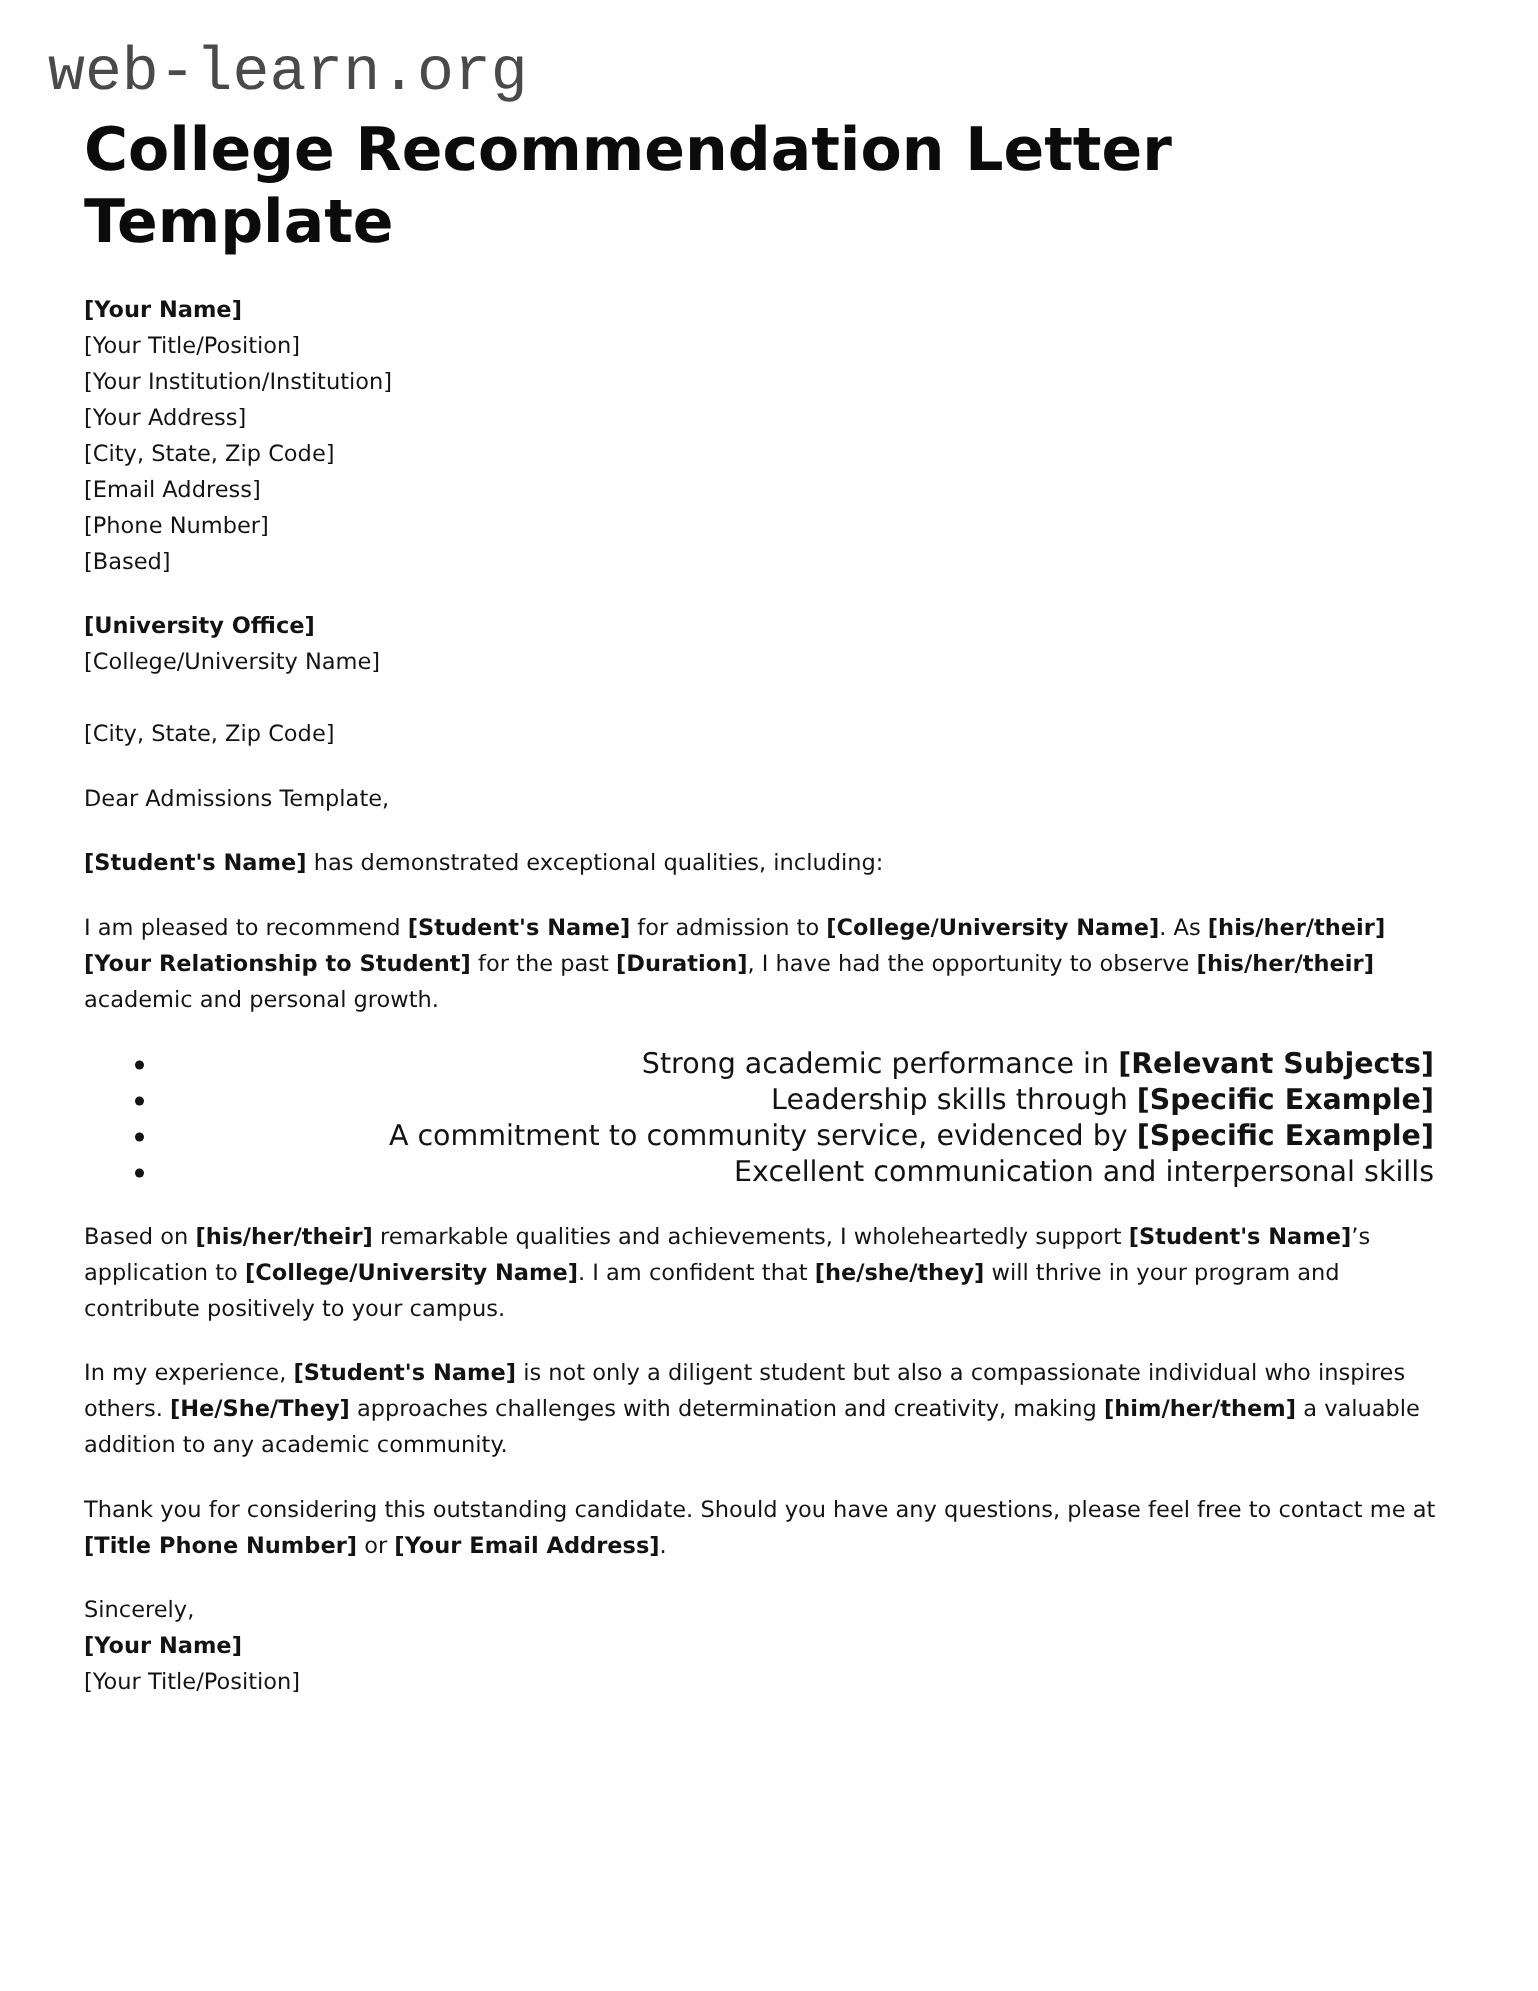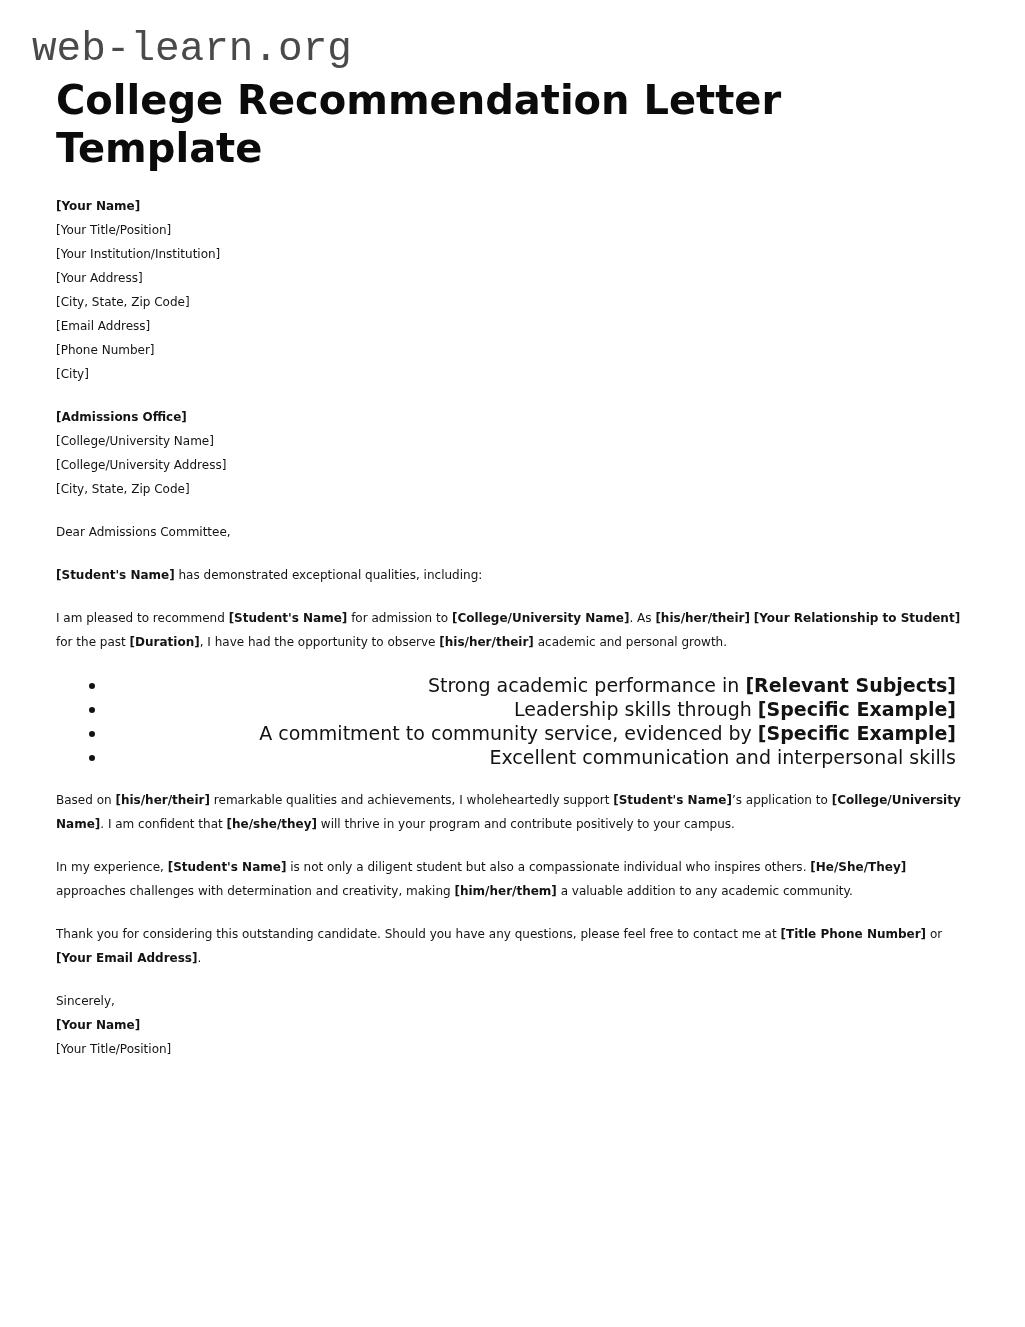--- a/index.html
+++ b/index.html
@@ -27,21 +27,21 @@
   .content { margin-left: 24px; }
   .title {
     font-size: 40px;
     line-height: 48px;
     font-weight: bold;
     color: #0b0b0b;
     margin: 4px 0 22px 0;
     max-width: 800px;
   }
   .content p {
-    font-size: 12px;
+    font-size: 15px;
     line-height: 24px;
     margin: 19px 0;
     max-width: 912px;
   }
   .content ul {
     margin: 19px 0;
     padding-left: 52px;
     max-width: 900px;
     text-align: right;
   }
@@ -53,25 +53,25 @@
 </style>
 </head>
 <body>
 
 <div class="page">
   <div class="logo">web-learn.org</div>
 
   <div class="content">
     <h1 class="title">College Recommendation Letter Template</h1>
 
-    <p><b>[Your Name]</b><br><span>[Your Title/Position]</span><br><span>[Your Institution/Institution]</span><br><span>[Your Address]</span><br><span>[City, State, Zip Code]</span><br><span>[Email Address]</span><br><span>[Phone Number]</span><br><span>[City]</span></p>
+    <p><b>[Your Name]</b><br><span>[Your Title/Position]</span><br><span>[Your Institution/Institution]</span><br><span>[Your Address]</span><br><span>[City, State, Zip Code]</span><br><span>[Email Address]</span><br><span>[Phone Number]</span><br><span>[Based]</span></p>
 
-    <p><b>[Admissions Office]</b><br><span>[College/University Name]</span><br><span>[College/University Address]</span><br><span>[City, State, Zip Code]</span></p>
+    <p><b>[University Office]</b><br><span>[College/University Name]</span><br><br><span>[City, State, Zip Code]</span></p>
 
-    <p>Dear Admissions Committee,</p>
+    <p>Dear Admissions Template,</p>
 
     <p><b>[Student's Name]</b><span> has demonstrated exceptional qualities, including:</span></p>
 
     <p><span>I am pleased to recommend </span><b>[Student's Name]</b><span> for admission to </span><b>[College/University Name]</b><span>. As </span><b>[his/her/their]</b><span> </span><b>[Your Relationship to Student]</b><span> for the past </span><b>[Duration]</b><span>, I have had the opportunity to observe </span><b>[his/her/their]</b><span> academic and personal growth.</span></p>
 
     <ul>
         <li><span>Strong academic performance in </span><b>[Relevant Subjects]</b></li>
         <li><span>Leadership skills through </span><b>[Specific Example]</b></li>
         <li><span>A commitment to community service, evidenced by </span><b>[Specific Example]</b></li>
         <li><span>Excellent communication and interpersonal skills</span></li>

